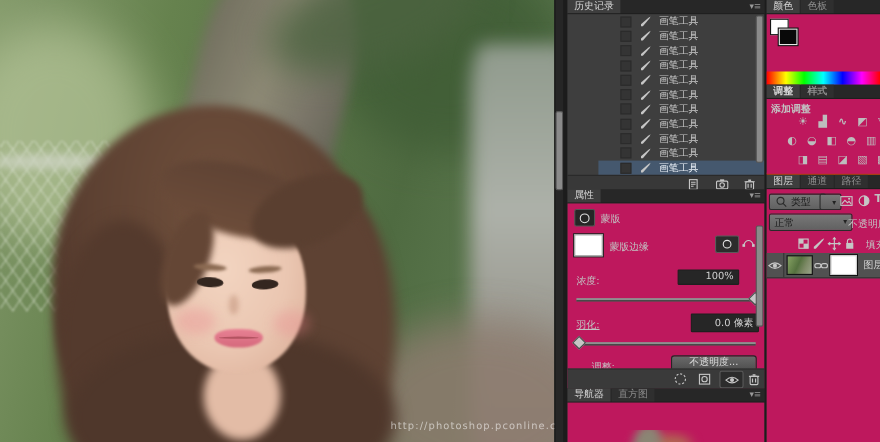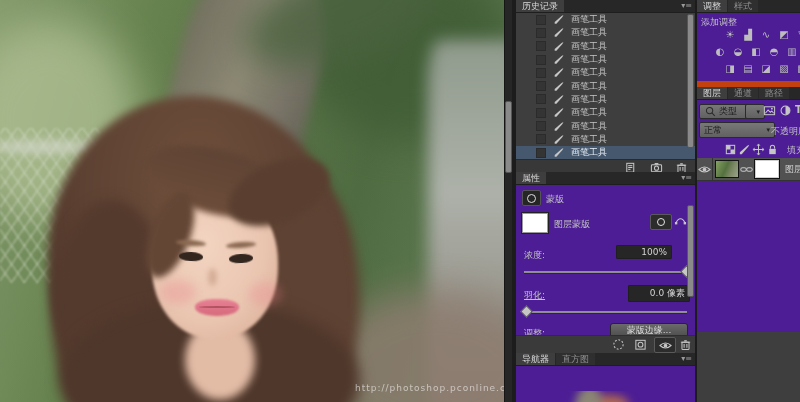--- a/index.html
+++ b/index.html
@@ -4,21 +4,21 @@
 <style>
   html,body{margin:0;padding:0;background:#1b1b1b;}
   .app{position:relative;width:800px;height:402px;overflow:hidden;background:#242424;
        font-family:"DejaVu Sans",sans-serif;color:#c8c8c8;-webkit-font-smoothing:antialiased;}
   
   .tabbar{position:relative;height:12px;background:#272727;border-bottom:1px solid #1e1e1e;
           display:flex;align-items:stretch;}
   .tab{font-size:9px;line-height:12px;padding:0 6px;color:#8f8f8f;background:#2f2f2f;margin-right:1px;white-space:nowrap;}
   .tab.active{background:#3e3e3e;color:#d8d8d8;}
   .panel-menu{position:absolute;right:3px;top:1px;font-size:8px;color:#9a9a9a;line-height:10px;}
-  .panel-body{position:relative;background:#4c1d95;}
+  .panel-body{position:relative;background:#be185d;}
   .vthumb{position:absolute;width:5px;border-radius:2px;background:#8a8a8a;border:1px solid #565656;}
   .field{position:absolute;background:#262626;border:1px solid #1f1f1f;color:#d2d2d2;font-size:9px;
          text-align:right;padding:1px 4px;border-radius:1px;}
   .slider-track{position:absolute;height:2px;background:#8f8f8f;border-bottom:1px solid #2a2a2a;}
   .slider-thumb{position:absolute;width:7px;height:7px;background:#c6c6c6;border:1px solid #4a4a4a;
                 transform:rotate(45deg);top:-4px;}
   .btn{position:absolute;background:linear-gradient(#6a6a6a,#4d4d4d);border:1px solid #262626;
        border-radius:3px;color:#dcdcdc;font-size:9px;line-height:13px;text-align:center;}
   .dropdown{position:absolute;background:linear-gradient(#787878,#616161);border:1px solid #2a2a2a;
             border-radius:2px;color:#1a1a1a;font-size:9px;display:flex;align-items:center;padding:0 4px;}
@@ -27,21 +27,21 @@
   .icon{display:inline-flex;align-items:center;justify-content:center;}
   
   .canvas{position:absolute;left:0;top:0;width:504px;height:402px;overflow:hidden;background:#6d8557;}
   .canvas-scrollbar{position:absolute;left:504px;top:0;width:8px;height:402px;background:#262626;border-left:1px solid #161616;}
   .colgap1{position:absolute;left:512px;top:0;width:4px;height:402px;background:#1c1c1c;}
   .midcol{position:absolute;left:516px;top:0;width:179px;height:402px;background:#3e3e3e;}
   .colgap2{position:absolute;left:695px;top:0;width:2px;height:402px;background:#1c1c1c;}
   .rightcol{position:absolute;left:697px;top:0;width:103px;height:402px;background:#3e3e3e;}
   
   .hist-list{position:relative;height:146px;overflow:hidden;background:#3e3e3e;}
-  .hist-row{display:flex;align-items:center;height:13.3px;padding-left:20px;}
+  .hist-row{display:flex;align-items:center;height:13.3px;padding-left:20px;margin-left:28px;}
   .hist-row.selected{background:#45586e;}
   .hist-check{width:8px;height:8px;background:#343434;border:1px solid #2b2b2b;margin-right:7px;}
   .hist-brush{width:12px;height:12px;margin-right:6px;}
   .hist-label{font-size:9px;color:#c6c6c6;}
   .hist-row.selected .hist-label{color:#e9eff6;}
   .hist-footer{position:relative;height:15px;background:#383838;border-top:1px solid #2a2a2a;}
   .hist-footer .icon{position:absolute;top:1px;}
   
   .mask-badge{position:absolute;width:17px;height:14px;background:#262626;border:1px solid #555;
               border-radius:2px;display:flex;align-items:center;justify-content:center;}
@@ -275,21 +275,21 @@
         <div class="tab active">属性</div>
         <div class="panel-menu">▾≡</div>
       </div>
       <div class="panel-body" style="height:168px;">
         <div class="mask-badge" style="left:6px;top:5px;">
             <i></i>
           </div>
         <div class="lbl" style="left:30px;top:8px;">蒙版</div>
 
         <div class="mask-thumb" style="left:6px;top:28px;"></div>
-        <div class="lbl" style="left:38px;top:33px;">图层蒙版</div>
+        <div class="lbl" style="left:38px;top:33px;">蒙版边缘</div>
         <div class="pressed-box" style="left:134px;top:29px;">
             <i style="display:block;width:6px;height:6px;border:1.5px solid #e2e2e2;border-radius:50%;"></i>
           </div>
         <span class="icon" style="position:absolute;left:158px;top:29px;">
             <svg width="13" height="13" viewBox="0 0 14 14" fill="none" stroke="#c6c6c6" stroke-width="1.1">
               <path d="M2.2 9.5 C4.5 3.5 9.5 3.5 11.8 9.5"></path>
               <rect x="1" y="8.6" width="2.6" height="2.6" fill="#c6c6c6" stroke="none"></rect>
               <rect x="10.4" y="8.6" width="2.6" height="2.6" fill="#c6c6c6" stroke="none"></rect>
             </svg>
           </span>
@@ -299,22 +299,22 @@
         <div class="slider-track" style="left:8px;top:86px;width:163px;">
           <div class="slider-thumb" style="left:158px;"></div>
         </div>
 
         <div class="lbl" style="left:8px;top:104px;text-decoration:underline;">羽化:</div>
         <div class="field" style="left:112px;top:100px;width:52px;">0.0 像素</div>
         <div class="slider-track" style="left:8px;top:126px;width:163px;">
           <div class="slider-thumb" style="left:-2px;"></div>
         </div>
 
-        <div class="lbl" style="left:8px;top:142px;">调整:</div>
-        <div class="btn" style="left:94px;top:138px;width:76px;">蒙版边缘...</div>
+        <div class="lbl" style="left:22px;top:142px;">调整:</div>
+        <div class="btn" style="left:94px;top:138px;width:76px;">不透明度...</div>
 
         <div class="vthumb" style="right:1px;top:20px;height:90px;"></div>
 
         <div class="props-footer">
           <span class="icon" style="position:absolute;left:96px;top:2px;">
               <svg width="13" height="13" viewBox="0 0 14 14" fill="none" stroke="#c6c6c6" stroke-width="1.1">
                 <circle cx="7" cy="7" r="5" stroke-dasharray="2 1.8"></circle>
               </svg>
             </span>
           <span class="icon" style="position:absolute;left:118px;top:2px;">
@@ -356,22 +356,33 @@
           <div class="blob" style="left:58px;top:-6px;width:26px;height:40px;background:#8b8574;filter:blur(4px);transform:rotate(12deg);"></div>
         </div>
       </div>
     </div>
   </div>
 
   <div class="colgap2"></div>
 
   <div class="rightcol">
 
-
-    <div style="position:relative;height:80px;border-bottom:7px solid #c2410c;">
+    <div style="position:relative;height:76px;border-bottom:1px solid #1e1e1e;">
+      <div class="tabbar">
+        <div class="tab active">颜色</div>
+        <div class="tab">色板</div>
+      </div>
+      <div class="panel-body" style="height:64px;">
+        <div class="swatch-fg"></div>
+        <div class="swatch-bg"></div>
+        <div class="spectrum"></div>
+      </div>
+    </div>
+
+    <div style="position:relative;height:80px;border-bottom:2px solid #c2410c;font-weight:bold;">
       <div class="tabbar">
         <div class="tab active">调整</div>
         <div class="tab">样式</div>
       </div>
       <div class="panel-body" style="height:68px;">
         <div class="lbl" style="left:4px;top:3px;">添加调整</div>
         <div class="adj-row" style="left:26px;top:16px;">
             <div class="adj-icon">☀</div>
             <div class="adj-icon">▟</div>
             <div class="adj-icon">∿</div>

